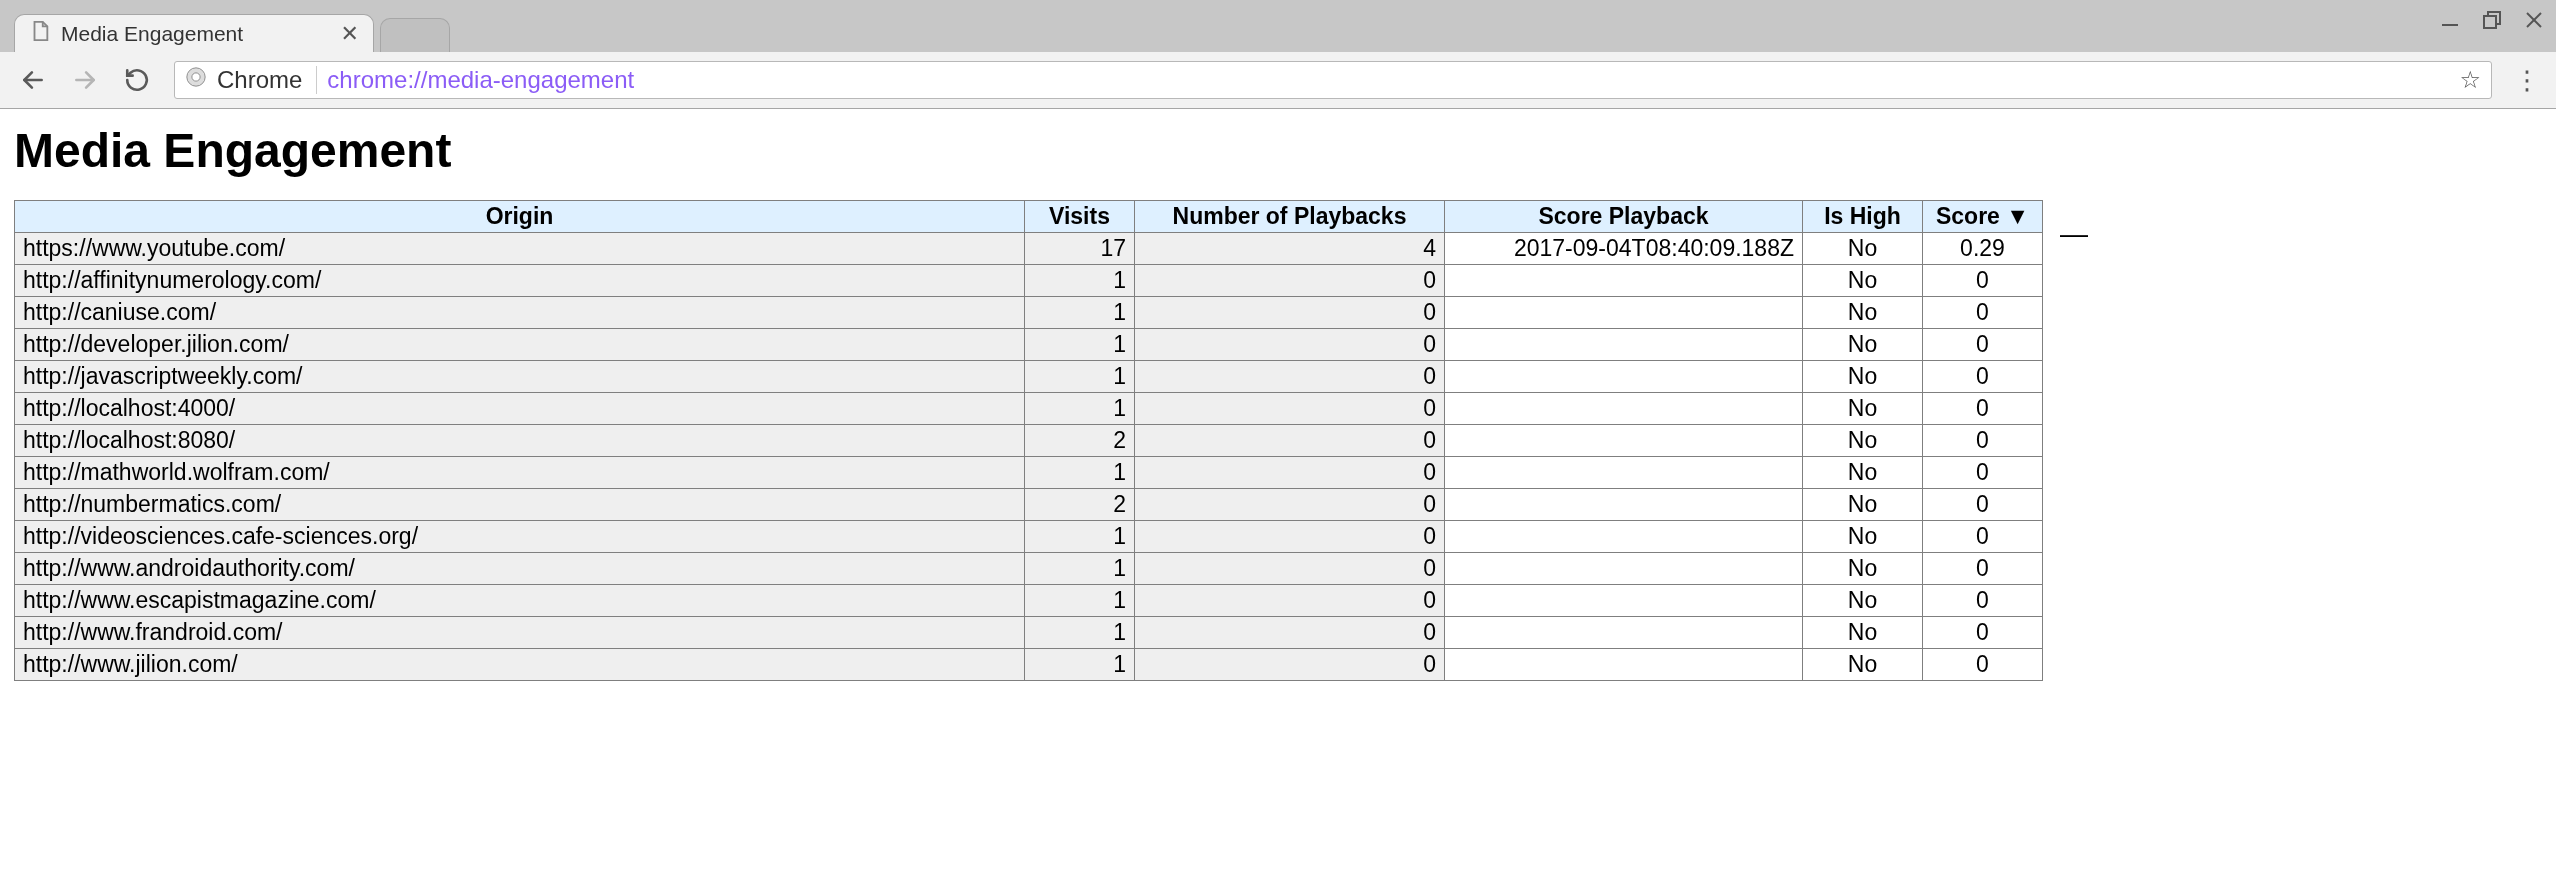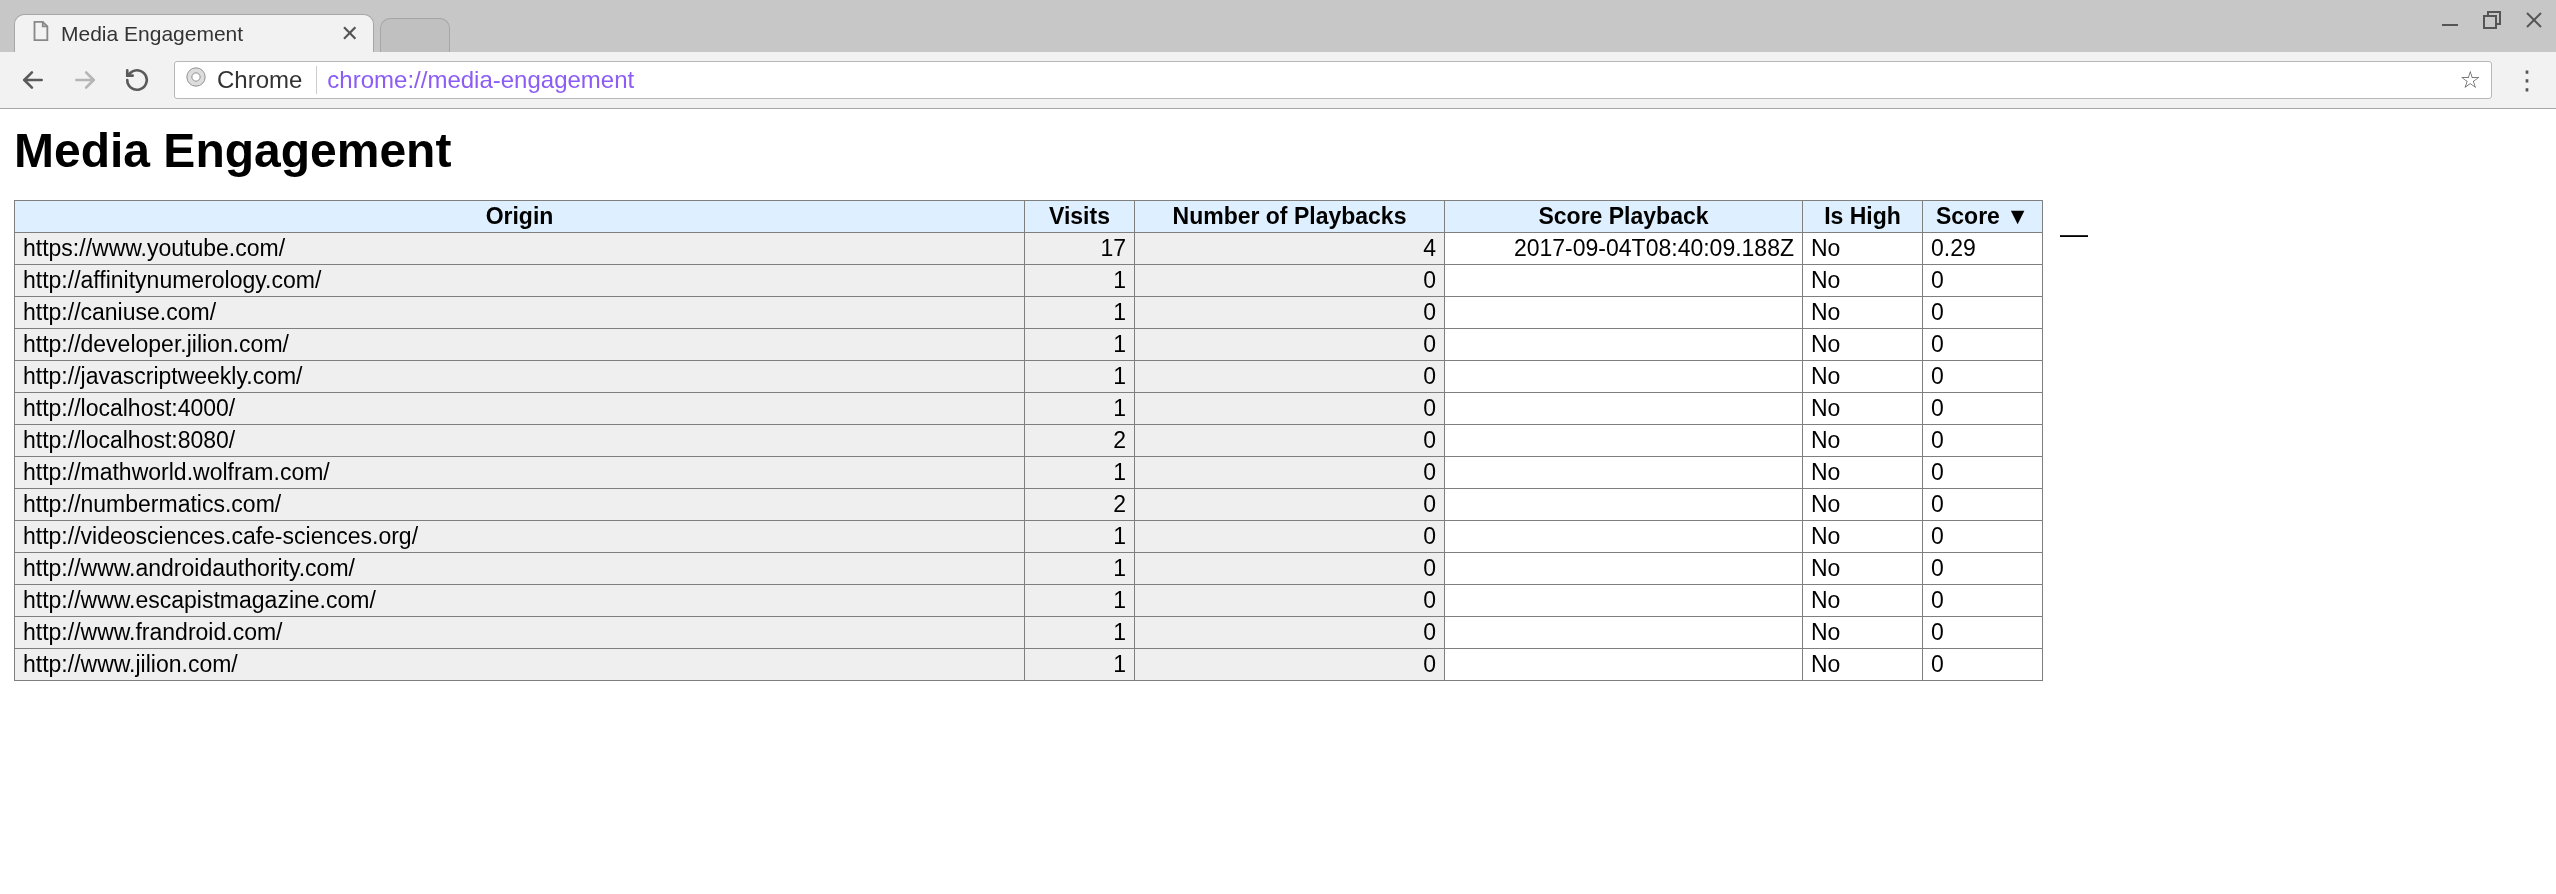--- a/index.html
+++ b/index.html
@@ -145,21 +145,21 @@
     overflow: hidden;
   }
   thead th {
     background: #def0ff;
     font-weight: 700;
     text-align: center;
   }
   tbody tr { background: #efefef; }
   td.visits, td.playbacks { text-align: right; }
   td.last   { text-align: right; background: #ffffff; }
-  td.high, td.score { text-align: left; background: #ffffff; }
+  td.high, td.score { text-align: center; background: #ffffff; }
 
   .col-origin    { width: 1010px; }
   .col-visits    { width: 110px;  }
   .col-playbacks { width: 310px;  }
   .col-last      { width: 358px;  }
   .col-high      { width: 120px;  }
   .col-score     { width: 120px;  }
 
   .dash {
     position: absolute;

